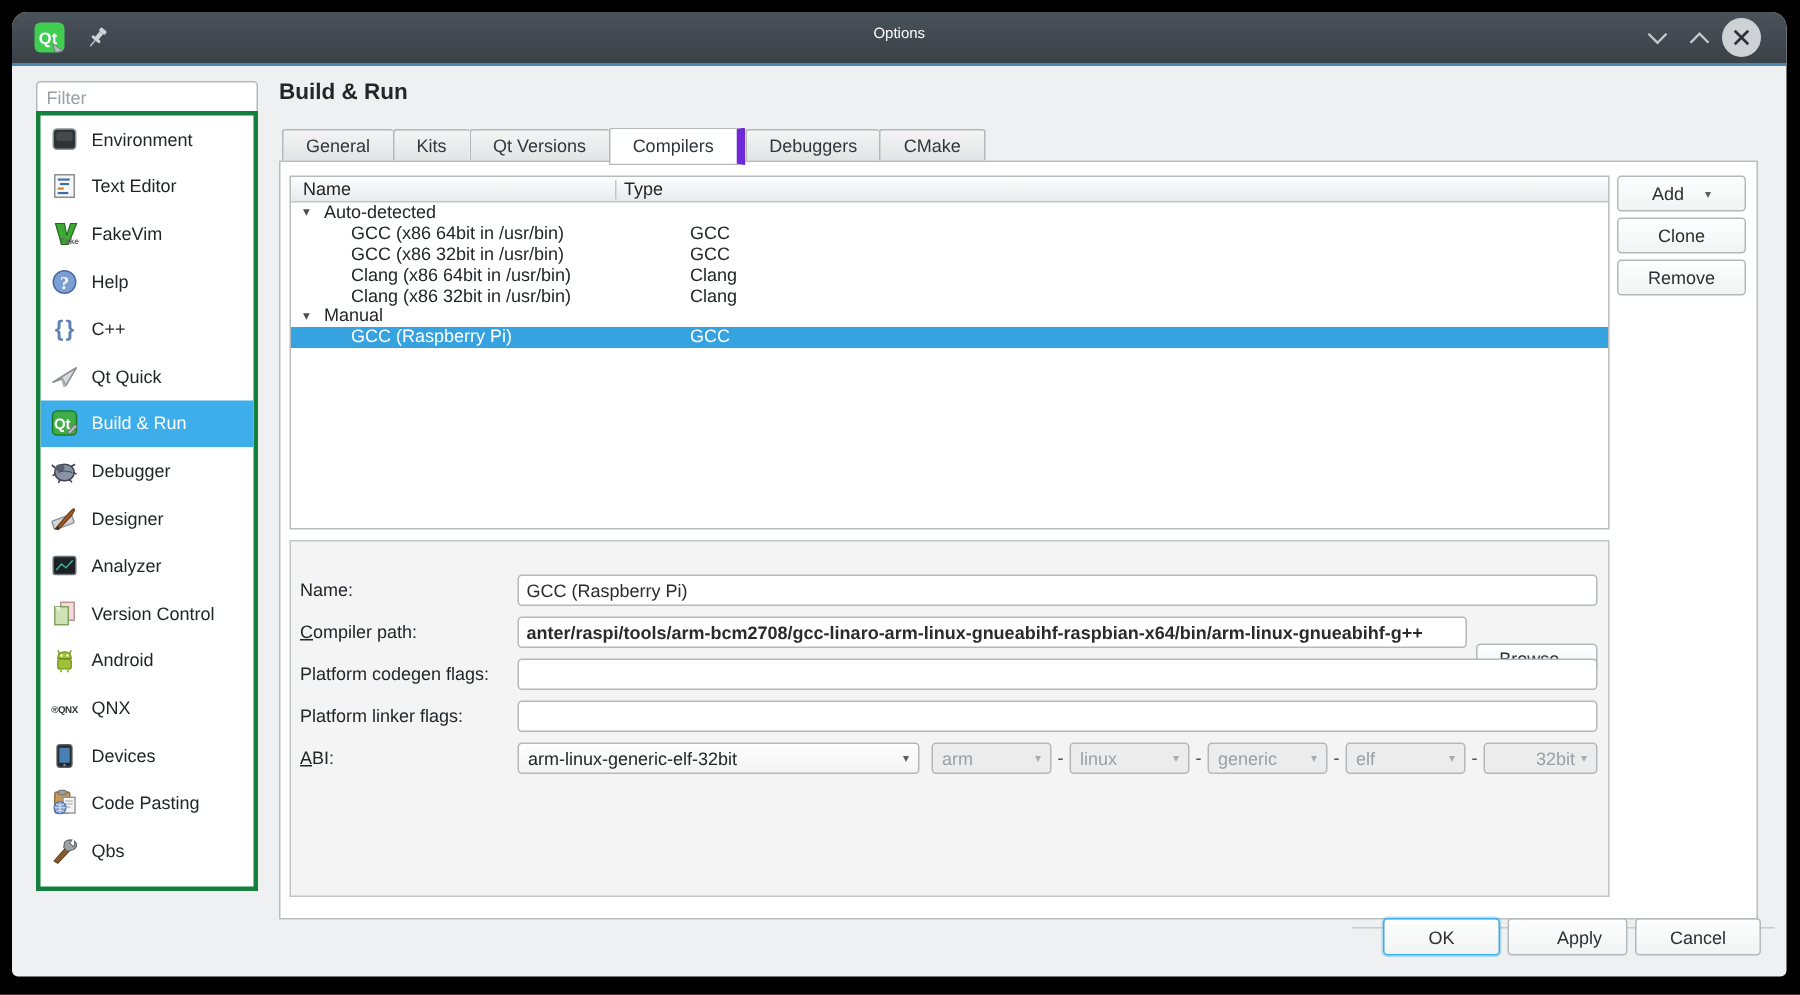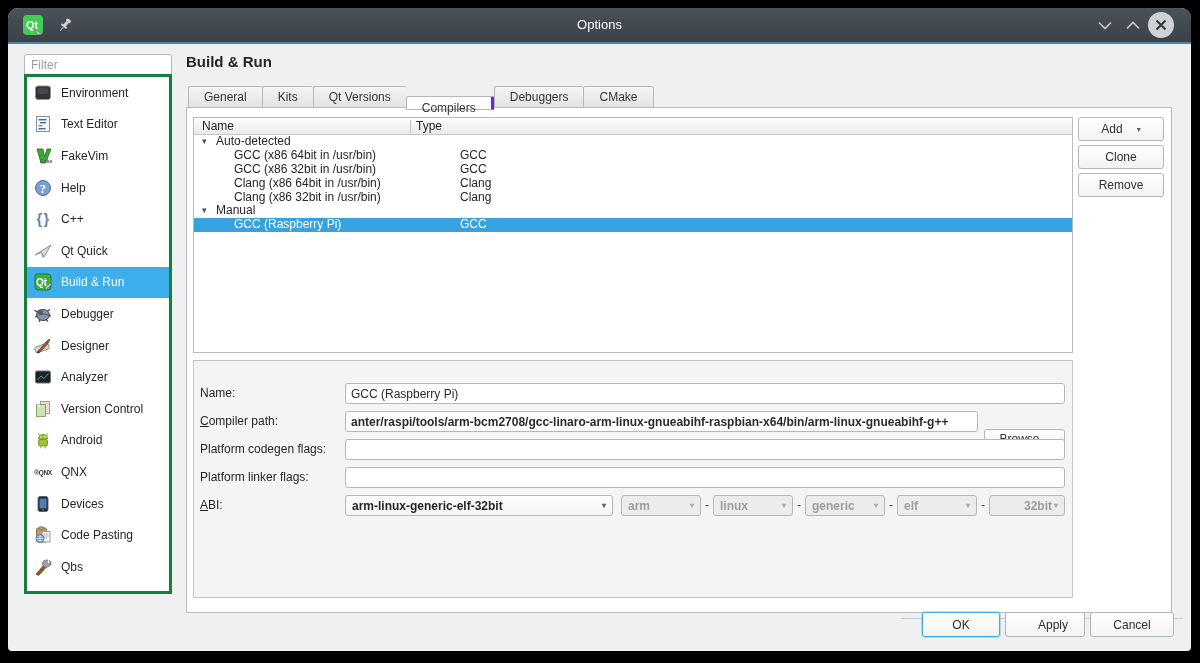--- a/index.html
+++ b/index.html
@@ -6,21 +6,21 @@
   html,body { width:1200px; height:663px; background:#000; overflow:hidden;
               font-family:"Liberation Sans", sans-serif; font-size:12px; color:#232629; }
   .win { position:absolute; left:8px; top:8px; width:1183px; height:643px;
          background:#eff0f1; border-radius:10px 10px 4px 4px; overflow:hidden; }
 
   
   .titlebar { position:absolute; left:0; top:0; width:100%; height:34px;
               background:linear-gradient(#4a525a,#3a4147); }
   .titlebar-accent { position:absolute; left:0; top:34px; width:100%; height:2px; background:#4a86ad; }
   .tb-title { position:absolute; left:0; right:0; top:9px; text-align:center;
-              color:#fcfcfc; font-size:13px; }
+              color:#fcfcfc; font-size:10px; }
   .tb-appicon { position:absolute; left:14px; top:6px; width:22px; height:22px; }
   .tb-pin { position:absolute; left:48px; top:8px; width:18px; height:18px; }
   .tb-btn { position:absolute; top:6px; width:22px; height:22px; display:flex;
             align-items:center; justify-content:center; cursor:pointer; }
   .tb-min { left:1086px; } .tb-max { left:1114px; }
   .tb-close { position:absolute; left:1140px; top:4px; width:26px; height:26px;
               border-radius:50%; background:#ced2d5; display:flex; align-items:center;
               justify-content:center; cursor:pointer; }
 
   
@@ -35,22 +35,22 @@
   .side-item svg { flex:0 0 20px; }
   .side-item.selected { background:#3daee9; color:#fff; }
 
   
   .page-title { position:absolute; left:178px; top:45px; font-size:15px; font-weight:bold; }
   .tabbar { position:absolute; left:180px; top:77px; height:23px; display:flex; align-items:flex-end; }
   .tab { height:22px; line-height:20px; padding:0 15px; background:linear-gradient(#f4f4f4,#e2e3e4);
          border:1px solid #b4b8ba; border-right:none; border-radius:2px 2px 0 0; cursor:pointer;
          color:#31363b; position:relative; }
   .tab:last-child { border-right:1px solid #b4b8ba; }
-  .tab.active { background:#fff; height:14px; line-height:23px; z-index:3;
-                border-right:3px solid #6d28d9; margin-bottom:-2px; }
+  .tab.active { background:#fff; height:25px; line-height:23px; z-index:3;
+                border-right:6px solid #6d28d9; margin-bottom:-2px; }
 
   
   .frame { position:absolute; left:178px; top:99px; width:986px; height:506px;
            background:#fff; border:1px solid #b8bcbe; z-index:1; }
 
   
   .table { position:absolute; left:185px; top:109px; width:880px; height:236px;
            border:1px solid #b8bcbe; background:#fff; z-index:2; overflow:hidden; }
   .thead { height:17px; background:linear-gradient(#fdfdfd,#e9eaeb); border-bottom:1px solid #c3c6c7;
            position:relative; }
@@ -72,21 +72,21 @@
   .sbtn .arrow { font-size:8px; color:#5a5f63; margin-left:14px; }
 
   
   .formpanel { position:absolute; left:185px; top:352px; width:880px; height:238px;
                background:#f4f4f5; border:1px solid #c3c6c7; z-index:2; }
   .flabel { position:absolute; left:192px; width:150px; line-height:21px; z-index:3; }
   .field { position:absolute; left:337px; height:21px; border:1px solid #b4b8ba; border-radius:3px;
            background:#fff; padding:0 5px; font:12px "Liberation Sans", sans-serif; color:#2b2b2b; z-index:3; }
   .combo { position:absolute; height:21px; border:1px solid #b4b8ba; border-radius:3px;
            background:linear-gradient(#fefefe,#f4f4f4); display:flex; align-items:center;
-           padding:0 6px; z-index:3; cursor:pointer;font-weight:bold; }
+           padding:0 6px; z-index:3; cursor:pointer; }
   .combo .carrow { margin-left:auto; font-size:8px; color:#5a5f63; }
   .combo.disabled { background:#ececec; color:#9b9fa3; cursor:default; }
   .combo.disabled .carrow { color:#a8acaf; }
   .dash { position:absolute; z-index:3; line-height:21px; color:#444; }
 
   
   .footer-sep { position:absolute; left:893px; top:610px; width:282px; height:1px; background:#c8cbcc; }
   .fbtn { position:absolute; top:604px; height:25px; z-index:2; }
   .fbtn.ok { left:914px; width:78px; border:1px solid #3daee9; box-shadow:0 0 0 1px rgba(61,174,233,.35); }
   .fbtn.apply { left:997px; width:80px;padding-left:16px; }

